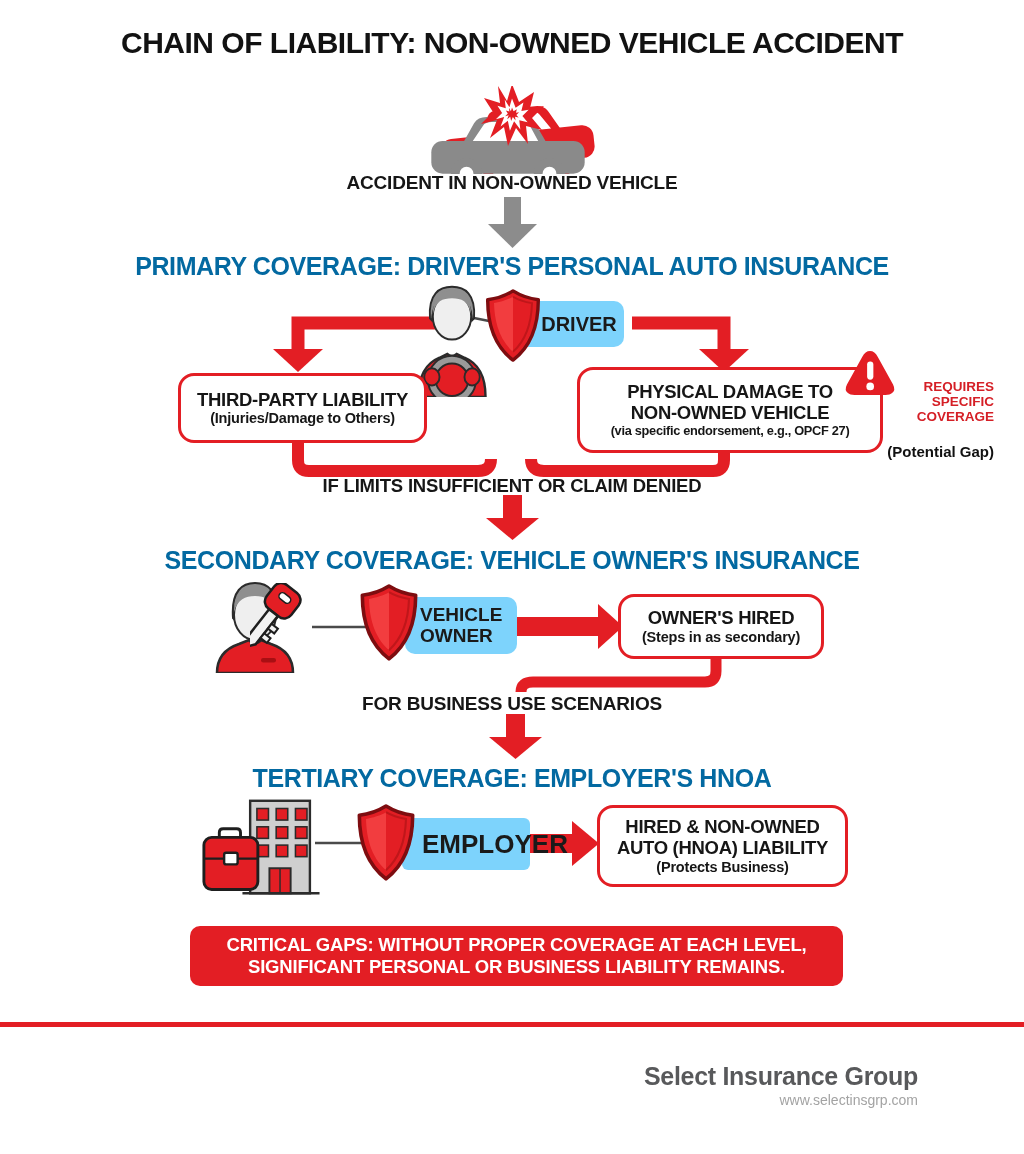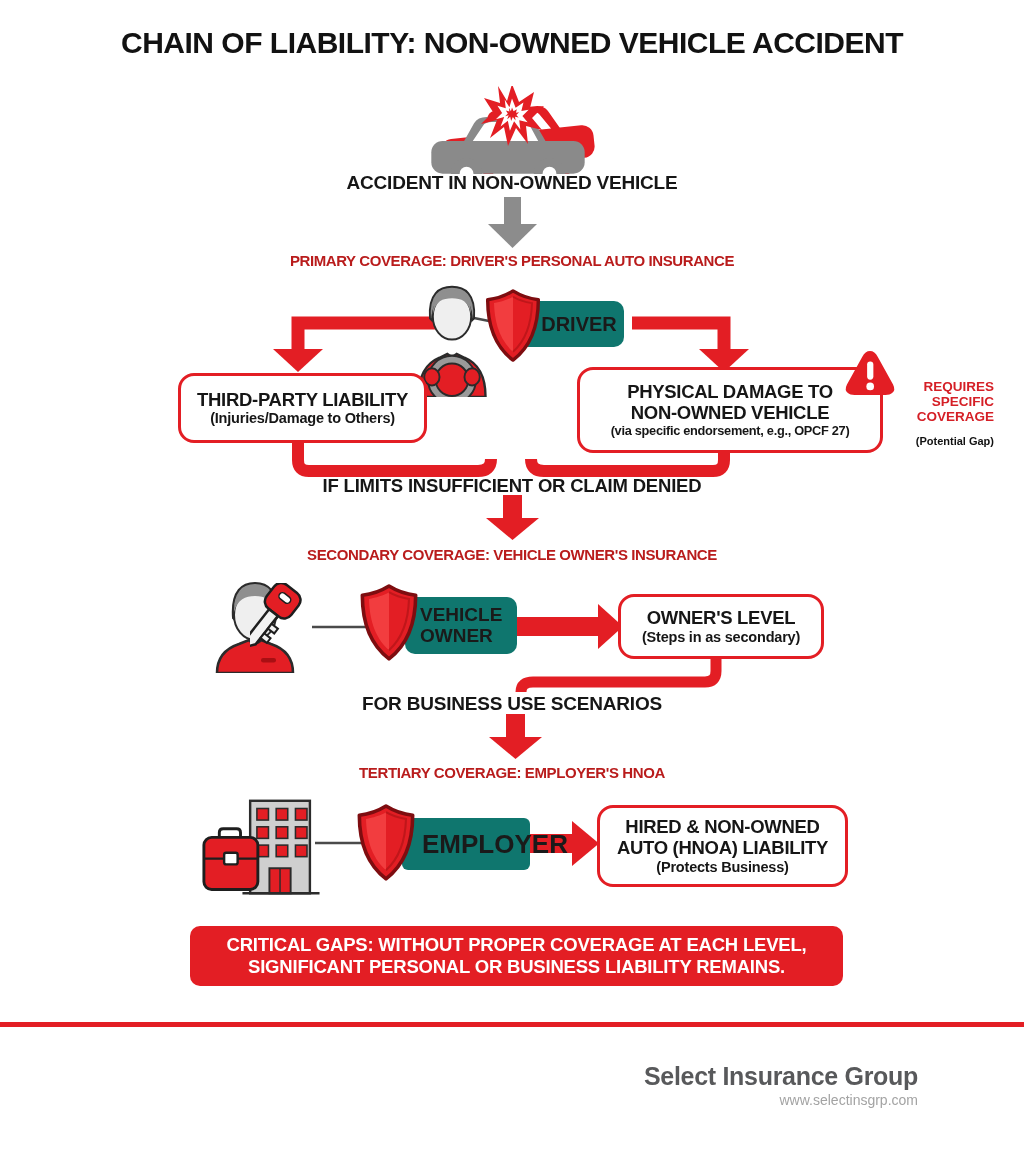--- a/index.html
+++ b/index.html
@@ -5,36 +5,36 @@
   html,body{margin:0;padding:0;background:#ffffff;}
   .canvas{
     position:relative;width:1024px;height:1154px;background:#ffffff;overflow:hidden;
     font-family:"Liberation Sans","DejaVu Sans",sans-serif;color:#161616;padding-left:16px;
   }
   .abs{position:absolute;}
   .layer{position:absolute;left:0;top:0;width:1024px;height:1154px;pointer-events:none;}
   .ctr{left:0;width:1024px;text-align:center;}
   .title{top:26px;font-size:30px;font-weight:800;letter-spacing:-0.5px;color:#121212;}
   .caption{font-size:18.5px;font-weight:800;letter-spacing:-0.2px;color:#161616;}
-  .heading{font-size:15px;font-weight:800;letter-spacing:-0.4px;color:#b91c1c;}
+  .heading{font-size:25px;font-weight:800;letter-spacing:-0.4px;color:#0369a1;}
   .rbox{
     position:absolute;background:#ffffff;border:3.5px solid #E31E24;border-radius:16px;
     display:flex;flex-direction:column;align-items:center;justify-content:center;
     text-align:center;line-height:1.12;z-index:3;
   }
   .rbox .t1{font-size:18.5px;font-weight:800;letter-spacing:-0.3px;white-space:nowrap;}
   .rbox .t2{font-size:14.5px;font-weight:700;letter-spacing:-0.2px;white-space:nowrap;}
   .rbox .t2s{font-size:12.8px;font-weight:700;letter-spacing:-0.3px;white-space:nowrap;}
   .actor-label{
-    position:absolute;background:#0f766e;display:flex;flex-direction:column;
+    position:absolute;background:#7dd3fc;display:flex;flex-direction:column;
     justify-content:center;z-index:1;font-weight:800;color:#1a1a1a;
   }
   .warn-txt{position:absolute;text-align:right;line-height:1.1;z-index:3;}
   .warn-txt .red{color:#D51F26;font-size:13.5px;font-weight:800;}
-  .warn-txt .blk{color:#111;font-size:11px;font-weight:800;margin-top:10px;}
+  .warn-txt .blk{color:#111;font-size:15px;font-weight:800;margin-top:19px;}
   .banner{
     position:absolute;left:190px;top:926px;width:653px;height:60px;background:#E31E24;
     border-radius:10px;color:#ffffff;display:flex;flex-direction:column;align-items:center;
     justify-content:center;text-align:center;font-size:18.5px;font-weight:800;
     letter-spacing:-0.2px;line-height:1.18;z-index:3;
   }
   .sep{position:absolute;left:0;top:1022px;width:1024px;height:5px;background:#E31E24;}
   .footer{position:absolute;right:122px;top:1062px;text-align:right;z-index:3;}
   .footer .co{font-size:25px;font-weight:800;color:#58595B;letter-spacing:-0.3px;}
   .footer .site{font-size:14px;font-weight:400;color:#A3A3A3;margin-top:1px;}
@@ -200,21 +200,21 @@
   <div class="actor-label" style="left:405px;top:597px;width:112px;height:57px;border-radius:10px;
        font-size:19px;line-height:1.08;padding-left:15px;box-sizing:border-box;">
     <span>VEHICLE</span>
     <span>OWNER</span>
   </div>
   <svg class="abs" style="left:358px;top:583px;z-index:2;" width="62" height="80" viewBox="0 0 60 78">
       <use href="#ic-shield"></use>
     </svg>
 
   <div class="rbox" style="left:618px;top:594px;width:200px;height:59px;">
-    <div class="t1">OWNER'S LEVEL</div>
+    <div class="t1">OWNER'S HIRED</div>
     <div class="t2">(Steps in as secondary)</div>
   </div>
 
   <div class="abs ctr caption" style="top:693px;font-size:19px;">FOR BUSINESS USE SCENARIOS</div>
 
   <div class="abs ctr heading" style="top:764px;">TERTIARY COVERAGE: EMPLOYER'S HNOA</div>
 
   <svg class="abs" style="left:200px;top:795px;z-index:2;" width="135" height="106" viewBox="0 0 140 110">
     <rect x="52" y="6" width="62" height="96" fill="#CFCFCF" stroke="#2b2b2b" stroke-width="2.5"></rect>
     <g fill="#E31E24" stroke="#2b2b2b" stroke-width="1.6">

